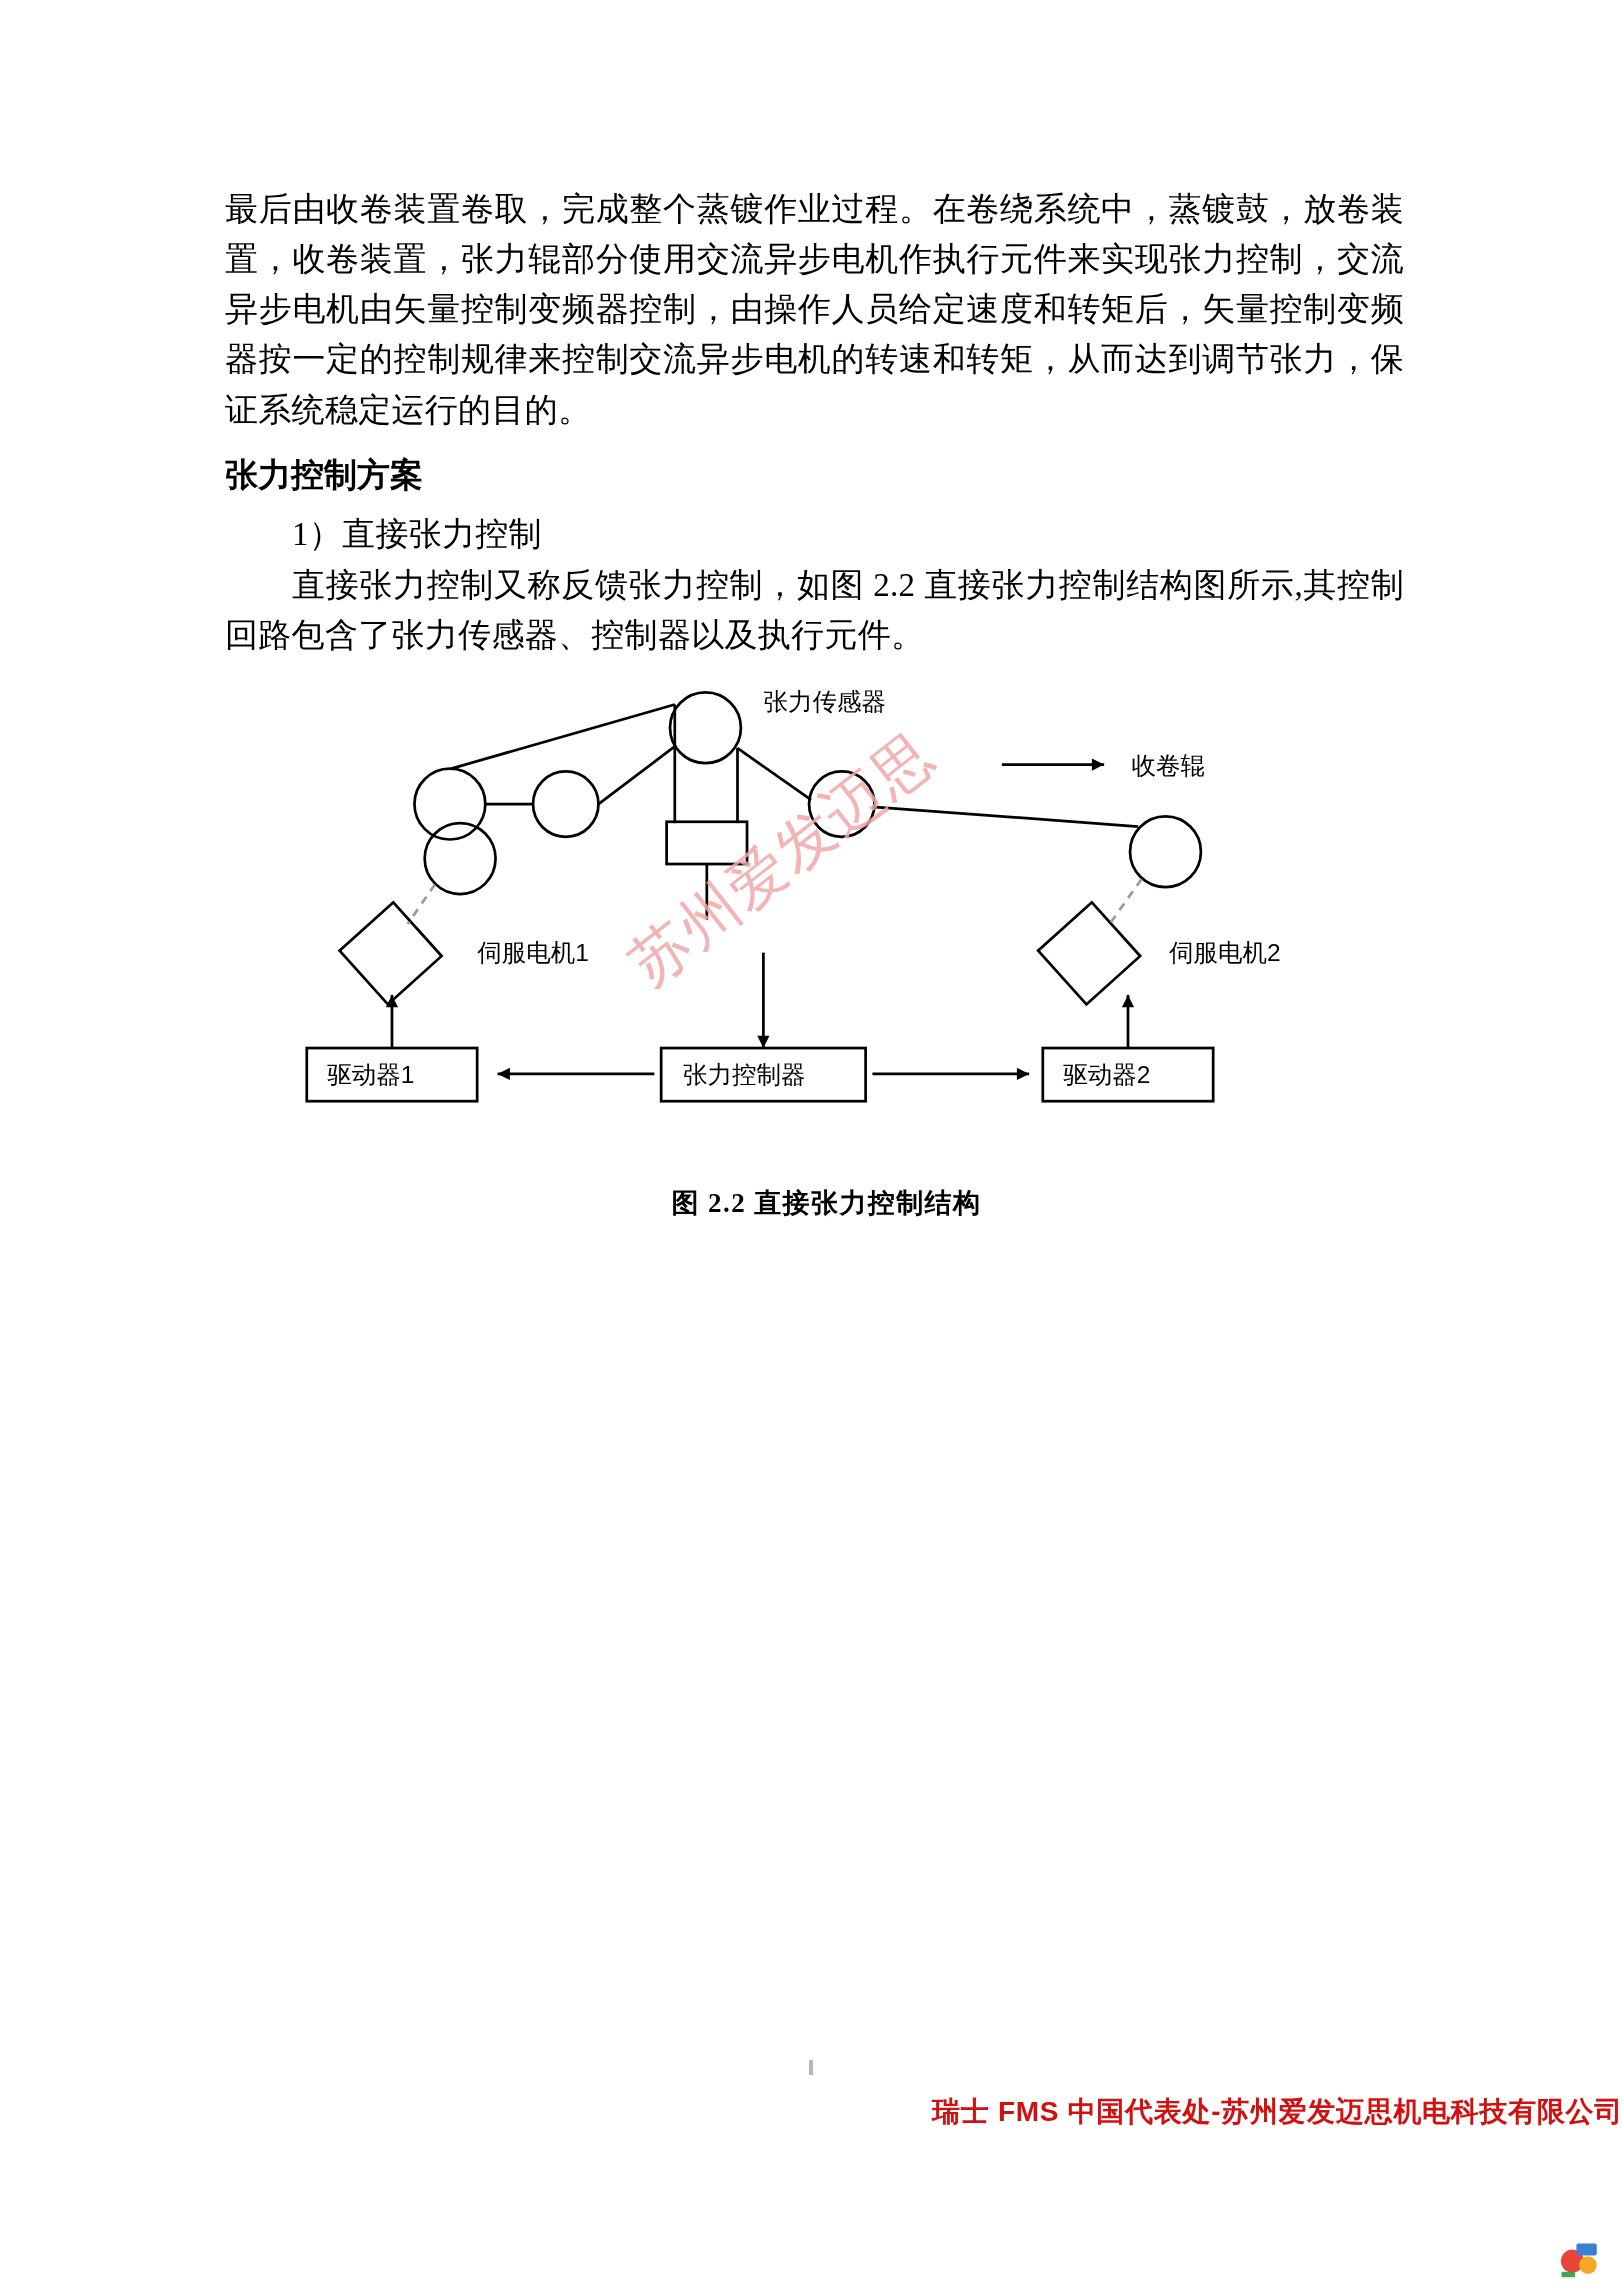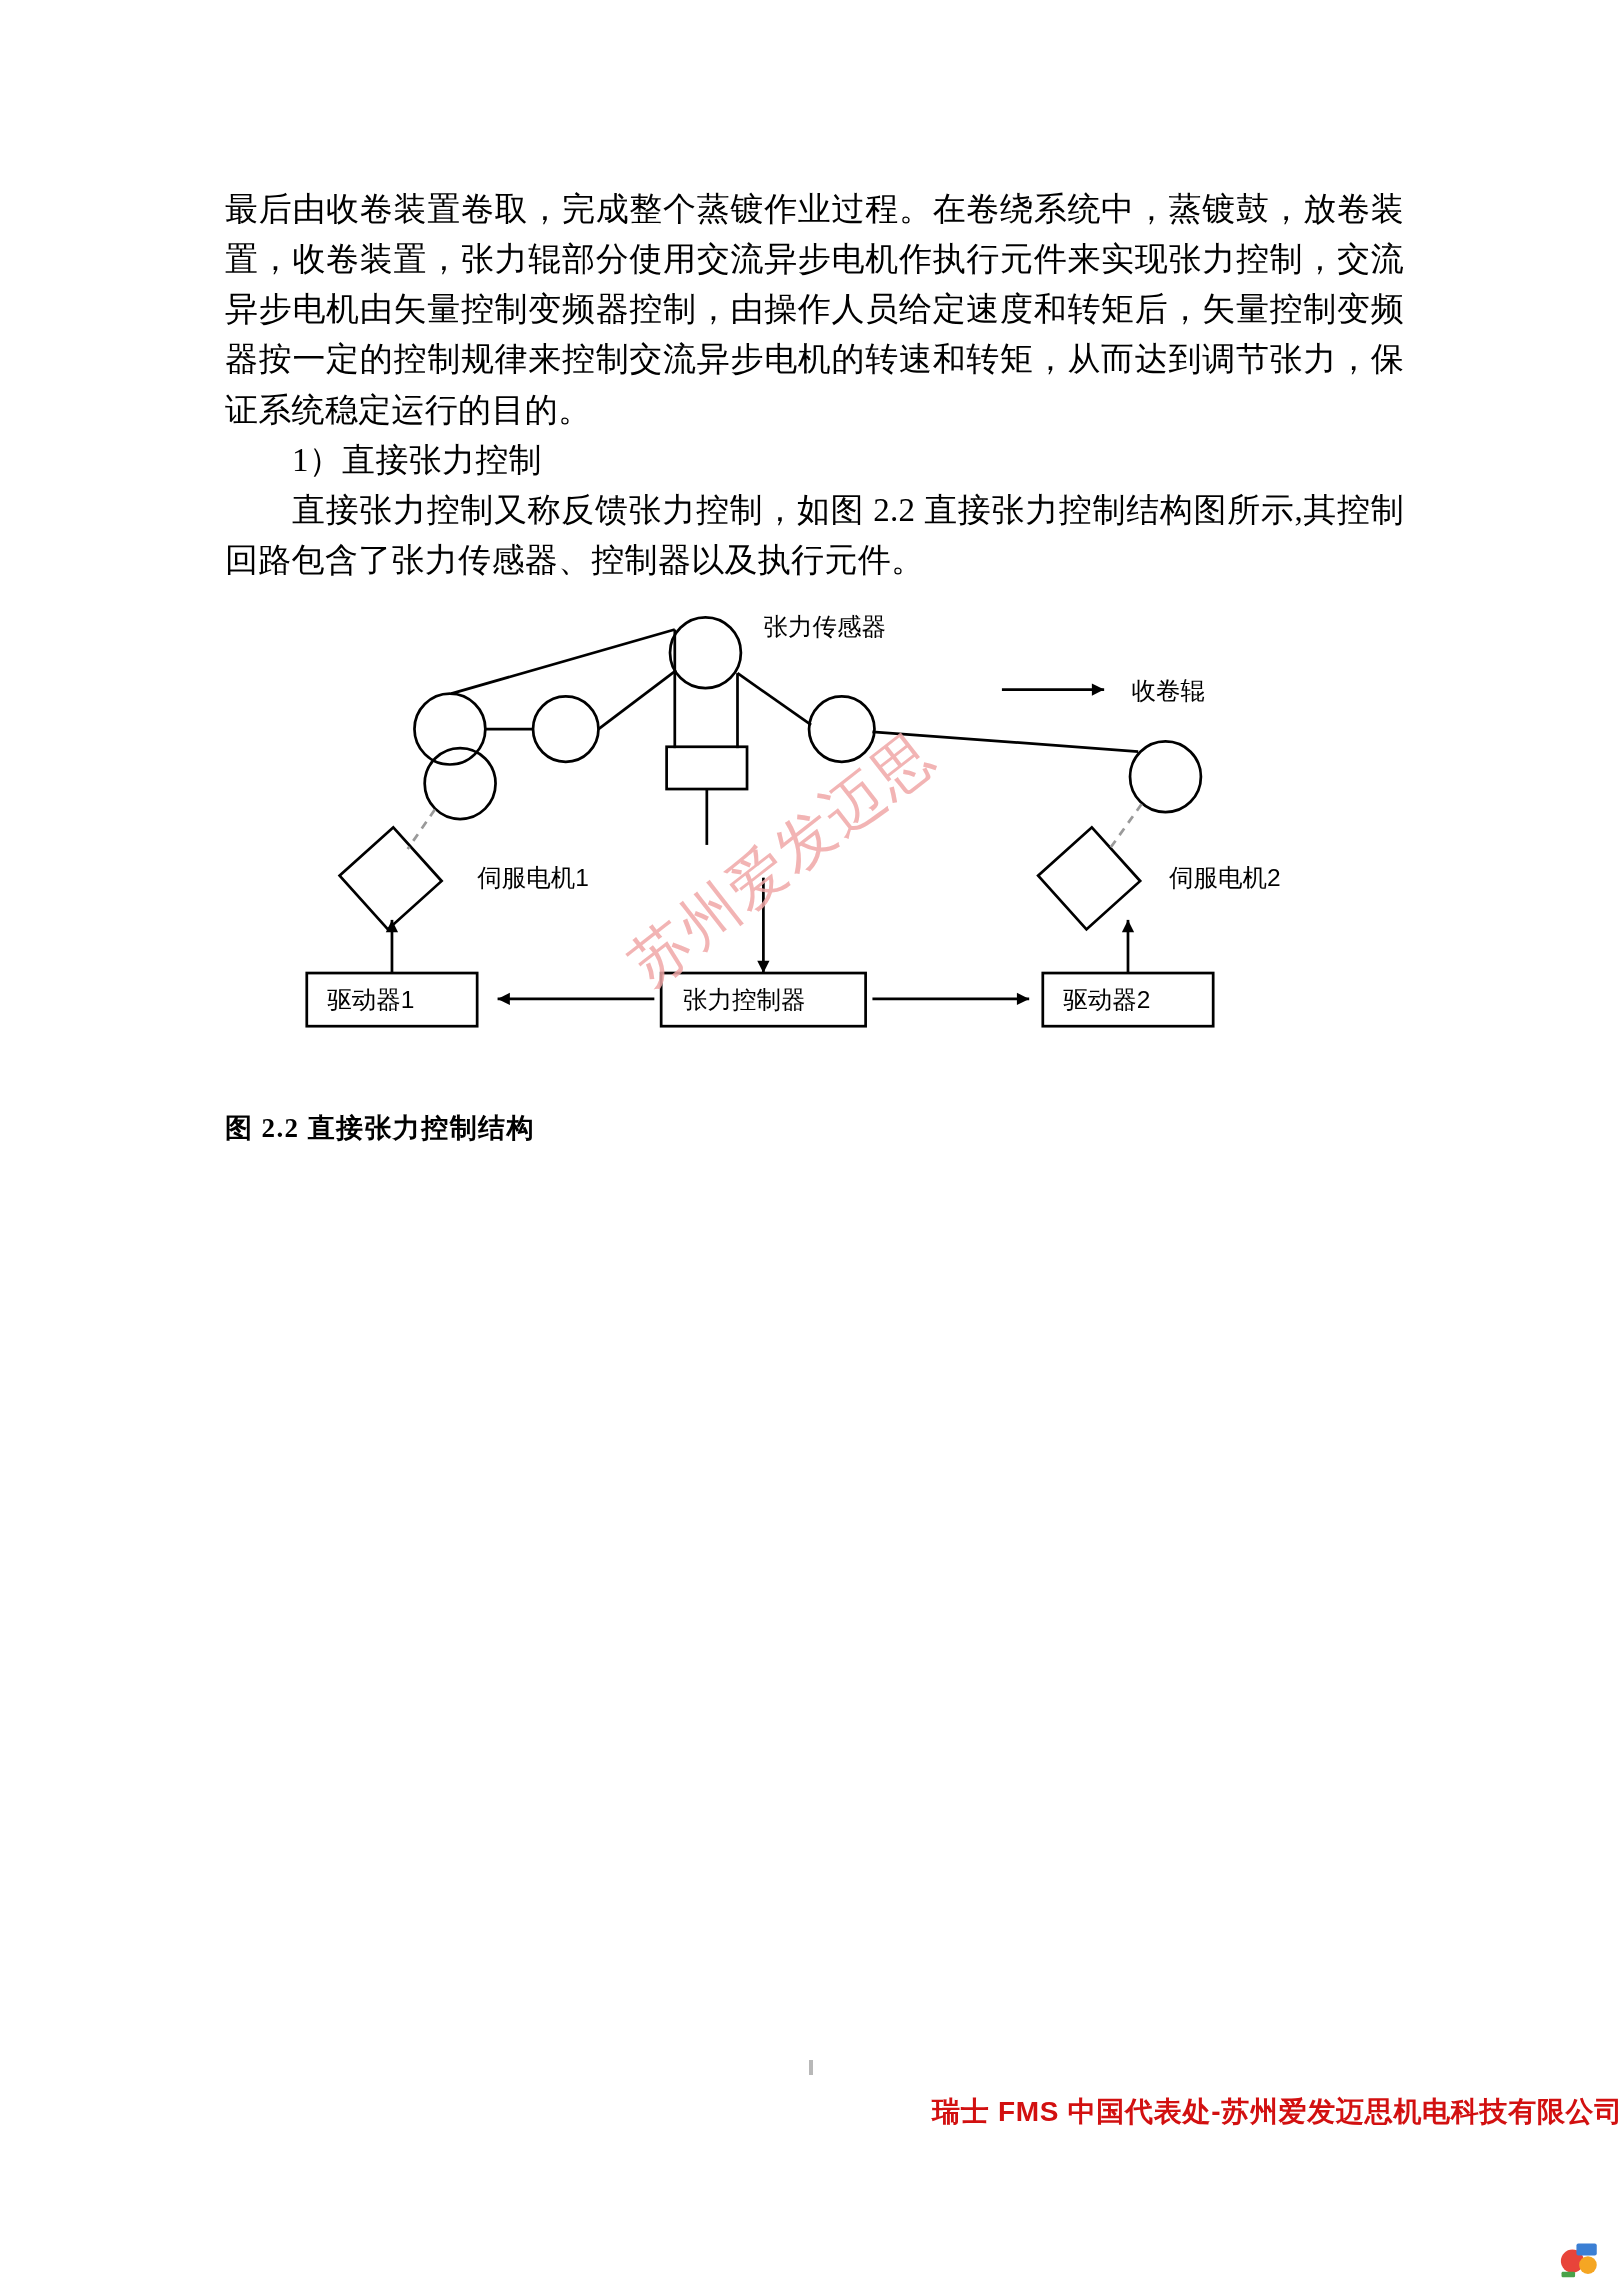--- a/index.html
+++ b/index.html
@@ -69,23 +69,24 @@
     height: 539px;
     margin-top: 20px;
   }
   .figure-svg {
     position: absolute;
     left: 0;
     top: 0;
   }
   .figure-caption {
     position: absolute;
-    left: 0;
+    left: 12px;
     top: 505px;
     width: 1179px;
+    text-align: center;
     font-size: 27px;
     font-weight: bold;
     color: #000000;
     letter-spacing: 1.4px;
   }
 
   
   .footer {
     position: absolute;
     left: 0;
@@ -118,20 +119,21 @@
 </style>
 </head>
 <body>
 
 <div class="page">
 
   <div class="content">
 
     <p class="para">最后由收卷装置卷取，完成整个蒸镀作业过程。在卷绕系统中，蒸镀鼓，放卷装置，收卷装置，张力辊部分使用交流异步电机作执行元件来实现张力控制，交流异步电机由矢量控制变频器控制，由操作人员给定速度和转矩后，矢量控制变频器按一定的控制规律来控制交流异步电机的转速和转矩，从而达到调节张力，保证系统稳定运行的目的。</p>
 
+    <h2 class="heading">张力控制方案</h2>
 
 
     <p class="para indent">1）直接张力控制</p>
 
     <p class="para indent">直接张力控制又称反馈张力控制，如图 2.2 直接张力控制结构图所示,其控制回路包含了张力传感器、控制器以及执行元件。</p>
 
     <div class="figure-wrap">
       <svg class="figure-svg" width="1179" height="518" viewBox="0 0 1730 760">
         <g fill="none" stroke="#000000" stroke-width="4">
 

